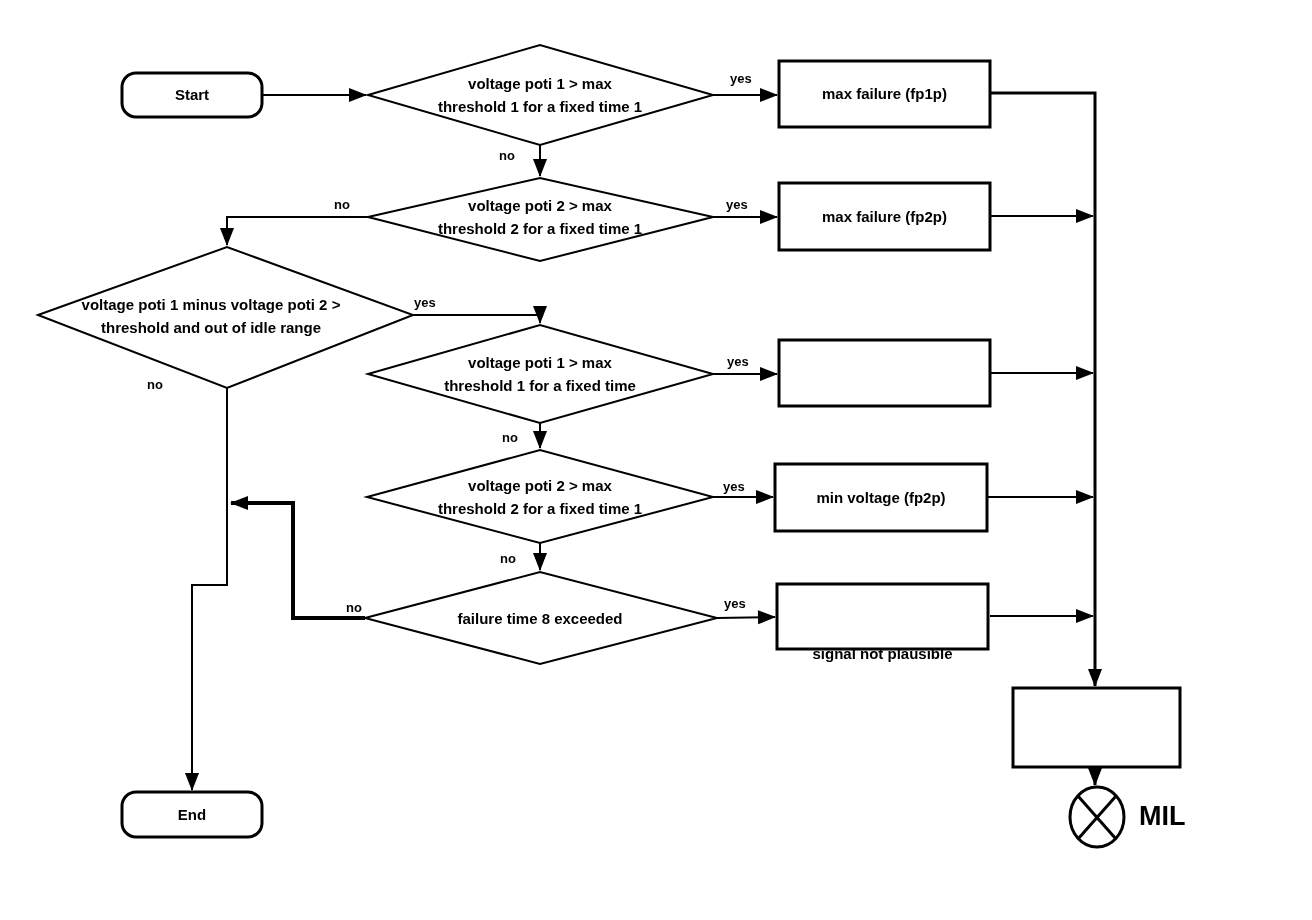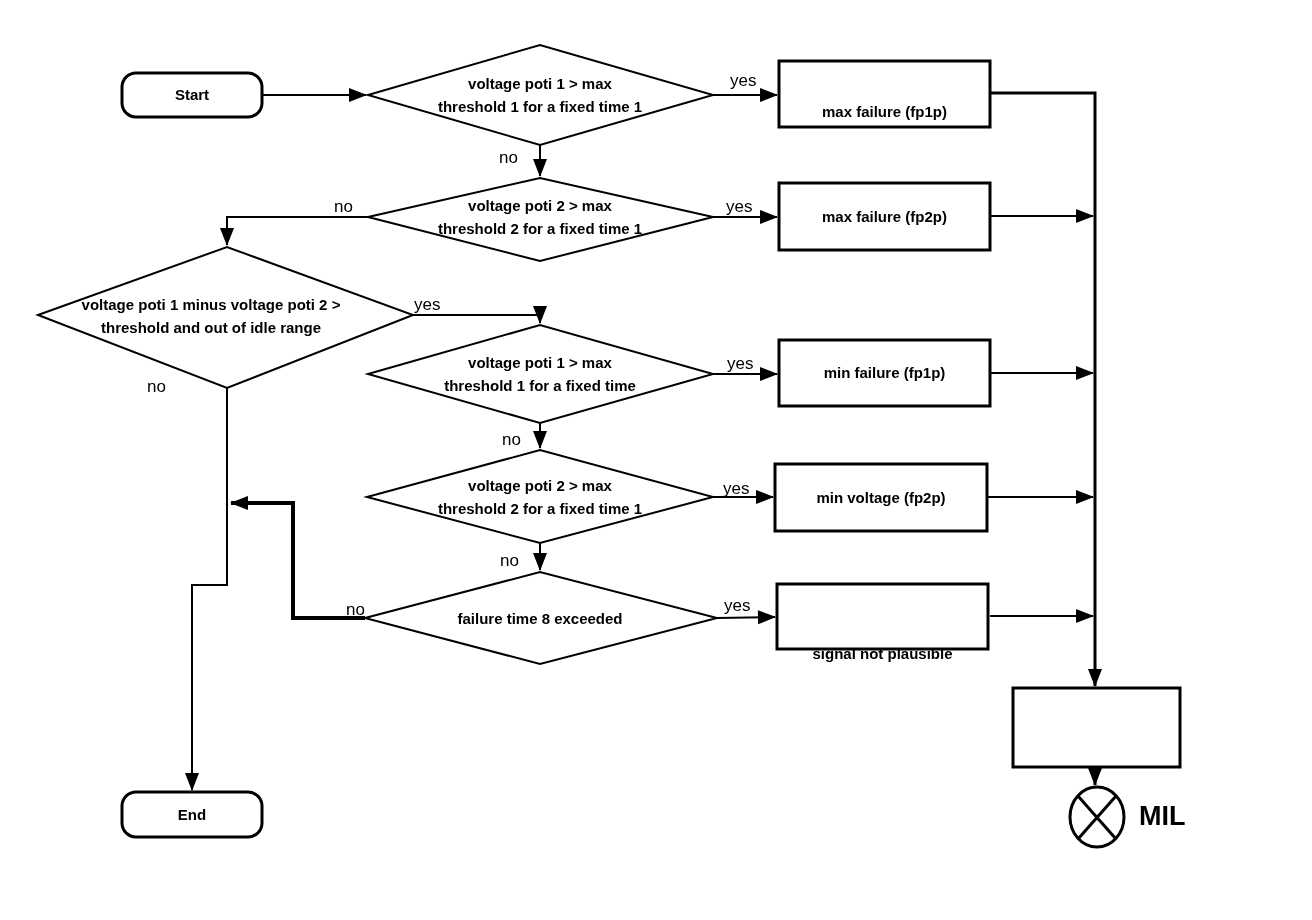--- a/index.html
+++ b/index.html
@@ -20,22 +20,22 @@
     justify-content: center;
     text-align: center;
     font-weight: bold;
     font-size: 15px;
     line-height: 1.55;
     white-space: pre-line;
     pointer-events: none;
   }
   .edge-lbl {
     position: absolute;
-    font-weight: normal;
-    font-size: 17px;
+    font-weight: bold;
+    font-size: 13px;
     line-height: 1;
     pointer-events: none;
   }
   .mil-lbl {
     position: absolute;
     font-weight: bold;
     font-size: 27px;
     line-height: 1;
     pointer-events: none;
   }
@@ -96,34 +96,33 @@
       <line x1="1078" y1="796" x2="1116" y2="839"></line>
       <line x1="1116" y1="796" x2="1078" y2="839"></line>
     </g>
   </svg>
 
   <div class="node-label" style="left:122px; top:73px; width:140px; height:44px;">Start</div>
 
   <div class="node-label" style="left:390px; top:68px; width:300px; height:54px;">voltage poti 1 &gt; max
 threshold 1 for a fixed time 1</div>
 
-  <div class="node-label" style="left:779px; top:61px; width:211px; height:66px;margin-top:18px;">max failure (fp1p)</div>
+  <div class="node-label" style="left:779px; top:61px; width:211px; height:66px;">max failure (fp1p)</div>
 
   <div class="node-label" style="left:390px; top:192px; width:300px; height:50px;">voltage poti 2 &gt; max
 threshold 2 for a fixed time 1</div>
 
   <div class="node-label" style="left:779px; top:183px; width:211px; height:67px;">max failure (fp2p)</div>
 
   <div class="node-label" style="left:46px; top:290px; width:330px; height:52px;">voltage poti 1 minus voltage poti 2 &gt;
 threshold and out of  idle range</div>
 
   <div class="node-label" style="left:390px; top:348px; width:300px; height:52px;">voltage poti 1 &gt; max
 threshold 1 for a fixed time</div>
 
-  <div class="node-label" style="left:779px; top:340px; width:211px; height:66px;">min failure (fp1p)</div>
 
   <div class="node-label" style="left:390px; top:472px; width:300px; height:50px;">voltage poti 2 &gt; max
 threshold 2 for a fixed time 1</div>
 
   <div class="node-label" style="left:775px; top:464px; width:212px; height:67px;">min voltage (fp2p)</div>
 
   <div class="node-label" style="left:390px; top:606px; width:300px; height:26px;">failure time 8 exceeded</div>
 
   <div class="node-label" style="left:777px; top:584px; width:211px; height:65px;margin-top:37px;">signal not plausible</div>
 

